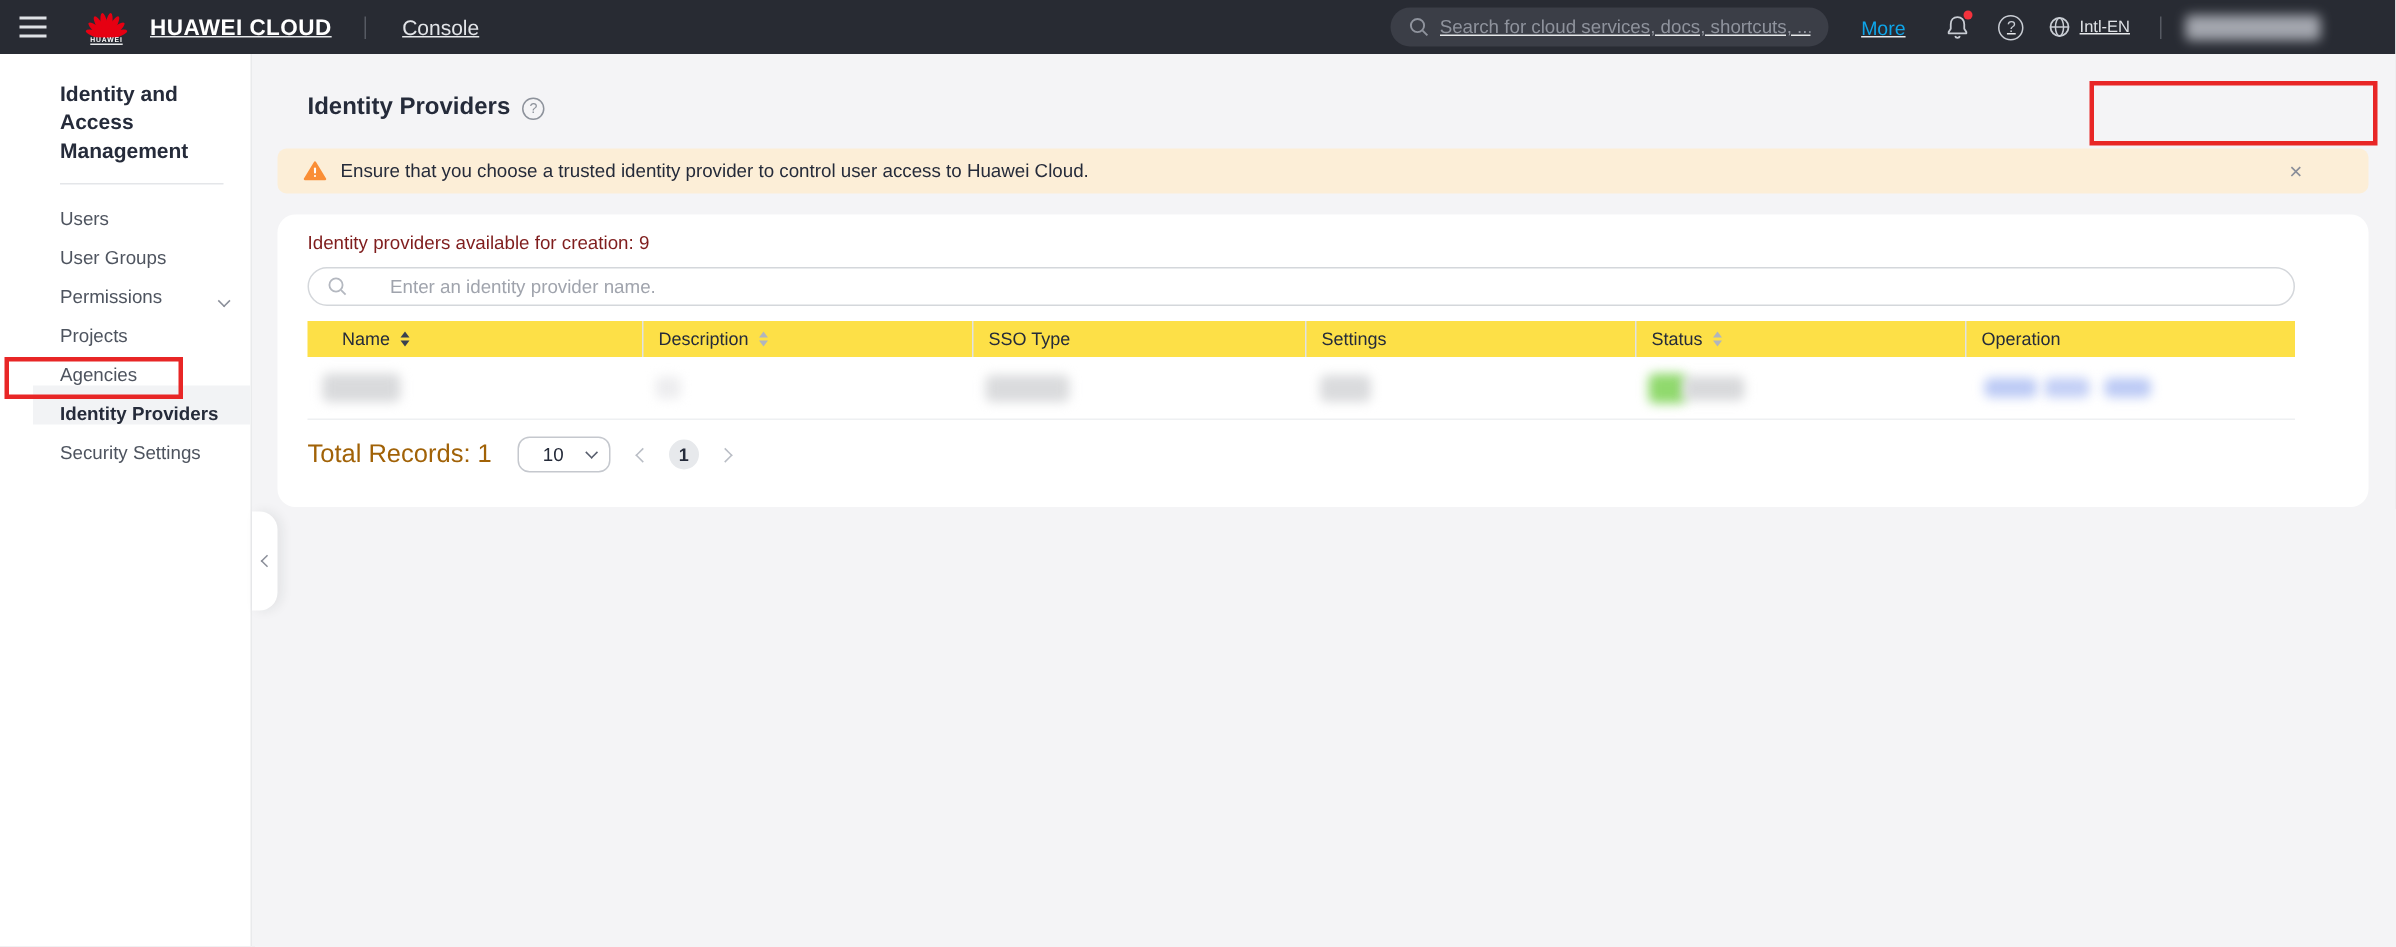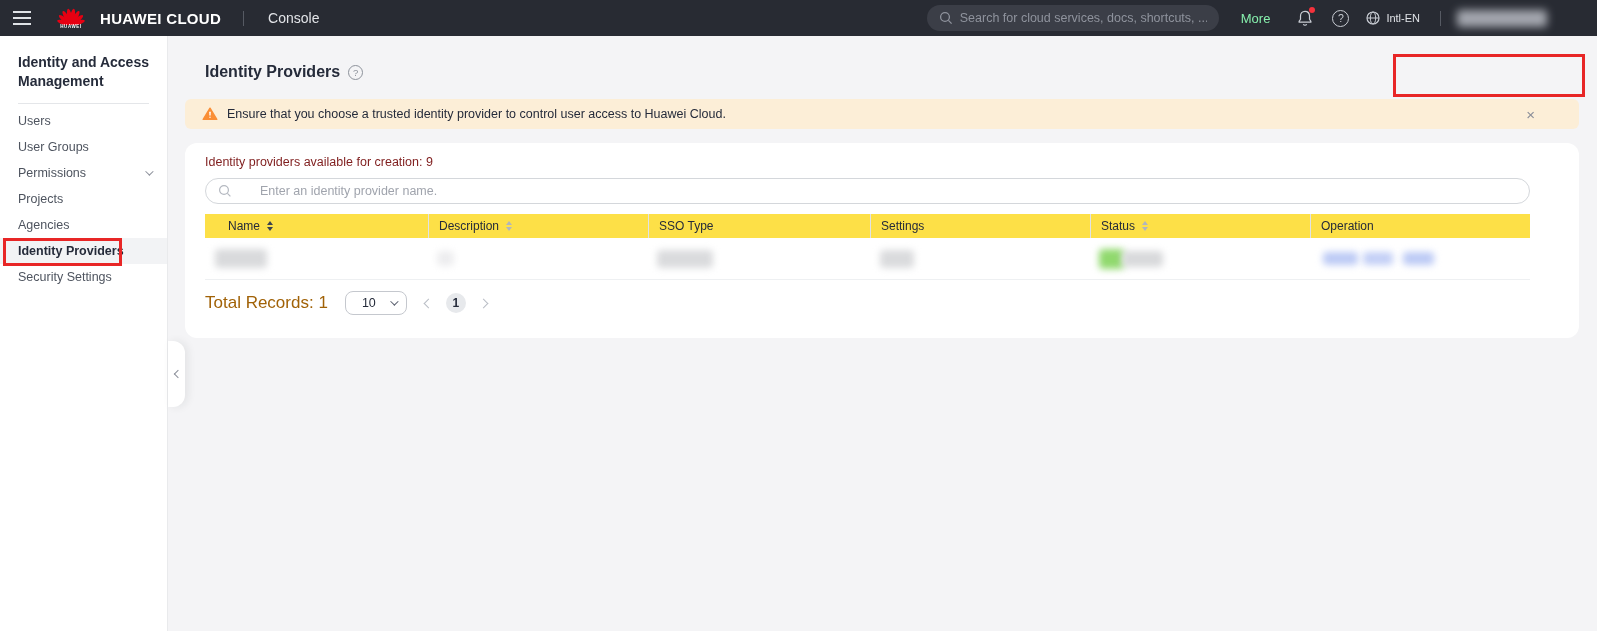--- a/index.html
+++ b/index.html
@@ -6,58 +6,58 @@
   html,body { background:#e9e9eb; }
   .screen {
     position:relative; width:1597px; height:631px; overflow:hidden;
     background:#f4f4f6; font-family:"Liberation Sans", sans-serif;
     -webkit-font-smoothing:antialiased;
   }
   
   .topbar {
     position:absolute; left:0; top:0; width:1597px; height:36px;
     background:#282b33; display:flex; align-items:center;
-    padding:0 50px 0 10px; color:#e6e8ea;
+    padding:0 50px 0 10px; color:#e6e8ea;text-decoration:underline;
   }
   .burger { width:24px; height:24px; display:flex; flex-direction:column; justify-content:center; gap:4px; cursor:pointer; }
   .burger i { display:block; width:18px; height:2px; background:#dfe2e6; margin-left:3px; }
   .logo { margin-left:20px; display:flex; flex-direction:column; align-items:center; width:34px; }
   .logo .hz { font-size:4.5px; color:#fff; letter-spacing:.6px; margin-top:-1px; font-weight:700; }
   .brand { margin-left:12px; font-size:15px; font-weight:700; color:#fff; letter-spacing:.3px; white-space:nowrap; }
   .tb-div { width:1px; height:15px; background:#565a63; margin-left:22px; }
   .console { margin-left:24px; font-size:14px; color:#e2e4e8; }
   .tb-right { margin-left:auto; display:flex; align-items:center; }
   .tb-search {
     width:292px; height:26px; border-radius:13px; background:#3b3e47;
     display:flex; align-items:center; padding:0 12px; cursor:text;
   }
   .tb-search input {
     flex:1; background:transparent; border:none; outline:none;
     color:#cfd2d8; font-size:12.5px; margin-left:7px; font-family:"Liberation Sans", sans-serif;
   }
   .tb-search input::placeholder { color:#8f939d; }
-  .tb-more { margin-left:22px; font-size:13px; color:#86efac; cursor:pointer; }
+  .tb-more { margin-left:22px; font-size:13px; color:#0ea5e9; cursor:pointer; }
   .tb-bell { position:relative; margin-left:26px; width:18px; height:18px; cursor:pointer; }
   .tb-bell .dot { position:absolute; right:-1px; top:-2px; width:6px; height:6px; border-radius:50%; background:#f5323c; }
   .tb-help {
     margin-left:18px; width:17px; height:17px; border:1.2px solid #c9cdd4; border-radius:50%;
     display:flex; align-items:center; justify-content:center; font-size:10.5px; color:#c9cdd4; cursor:pointer;
   }
   .tb-locale { margin-left:16px; display:flex; align-items:center; gap:5px; font-size:11px; color:#dfe2e6; cursor:pointer; }
   .tb-user { margin-left:16px; width:90px; height:17px; border-radius:3px; background:#b9bcc4; filter:blur(4px); opacity:.85; }
   
   .sidebar {
     position:absolute; left:0; top:36px; width:168px; height:595px;
-    background:#fff; border-right:1px solid #e9eaec;
+    background:#fff; border-right:1px solid #e9eaec;padding-left:22px;
   }
   .sb-title { margin:17px 18px 0; font-size:14px; line-height:19px; font-weight:700; color:#252b3a; }
   .sb-divider { margin:12px 18px 0; border-top:1px solid #e4e6e9; }
   .sb-list { margin-top:4px; }
   .sb-item {
-    height:26px; display:flex; align-items:center; padding:0 16px 0 18px;
+    height:26px; display:flex; align-items:flex-end; padding:0 16px 0 18px;
     font-size:12.5px; color:#4e545f; cursor:pointer; white-space:nowrap;
   }
   .sb-item.selected { background:#f2f3f5; color:#252b3a; font-weight:700; }
   
   .collapse-tab {
     position:absolute; left:168px; top:341px; width:17px; height:66px;
     background:#fff; border-radius:0 12px 12px 0;
     box-shadow:3px 0 8px rgba(31,35,41,.08);
     display:flex; align-items:center; justify-content:center; cursor:pointer; z-index:3;
   }

